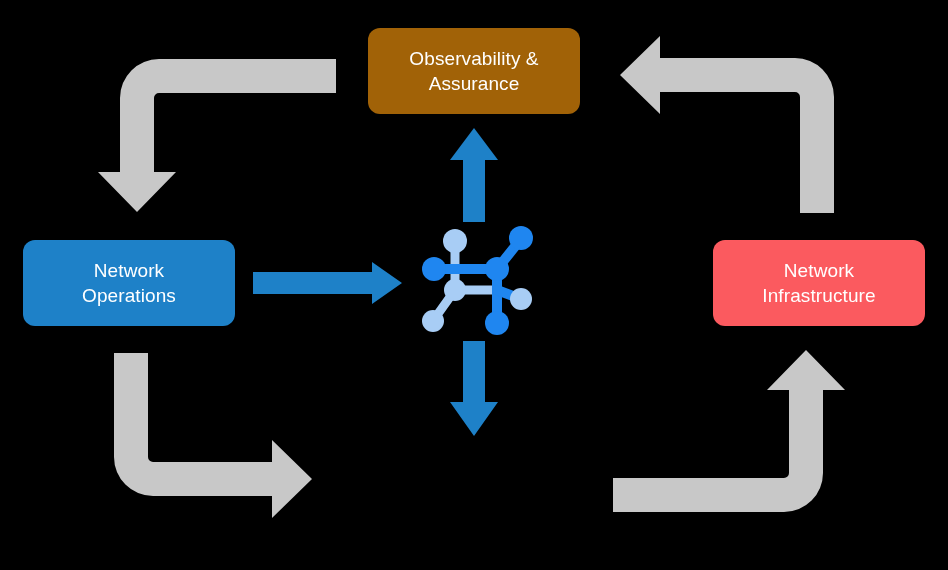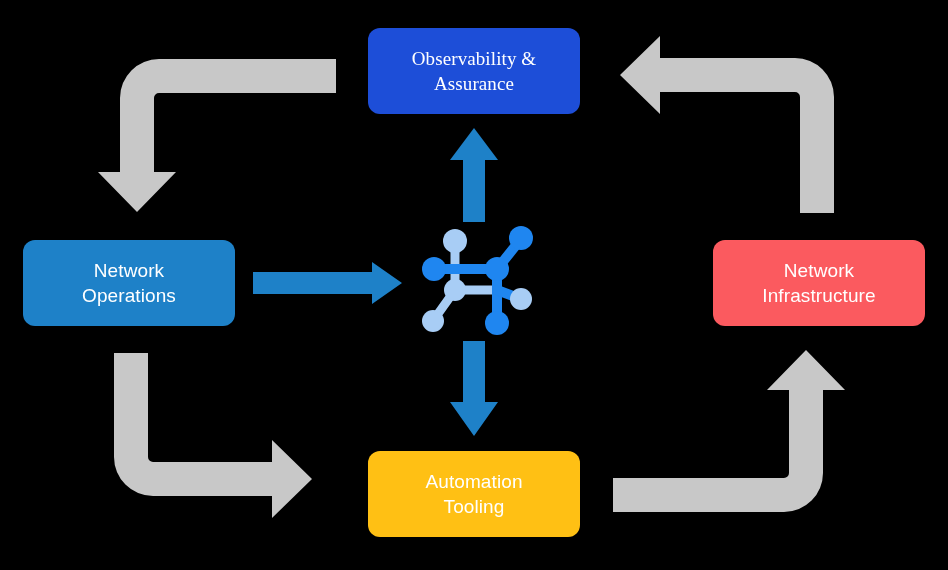--- a/index.html
+++ b/index.html
@@ -174,33 +174,29 @@
 
       <g fill="#1f86f0">
         <circle cx="434" cy="269" r="12"></circle>
         <circle cx="497" cy="269" r="12"></circle>
         <circle cx="521" cy="238" r="12"></circle>
         <circle cx="497" cy="323" r="12"></circle>
       </g>
     </g>
   </svg>
 
-  <div class="node-box" id="box-observability" style="background:#1d4ed8;font-family:Liberation Serif, serif;">
+  <div class="node-box" id="box-observability" style="background:#a16207;">
     <span class="node-label">Observability &amp;
 Assurance</span>
   </div>
 
   <div class="node-box" id="box-network-operations" style="background: rgb(30, 129, 200); color: rgb(255, 255, 255);">
     <span class="node-label">Network
 Operations</span>
   </div>
 
   <div class="node-box" id="box-network-infrastructure" style="background: rgb(251, 90, 95); color: rgb(255, 255, 255);">
     <span class="node-label">Network
 Infrastructure</span>
   </div>
 
-  <div class="node-box" id="box-automation-tooling" style="background: rgb(255, 192, 20); color: rgb(255, 255, 255);">
-    <span class="node-label">Automation
-Tooling</span>
-  </div>
 
 </div>
 
 </body></html>

